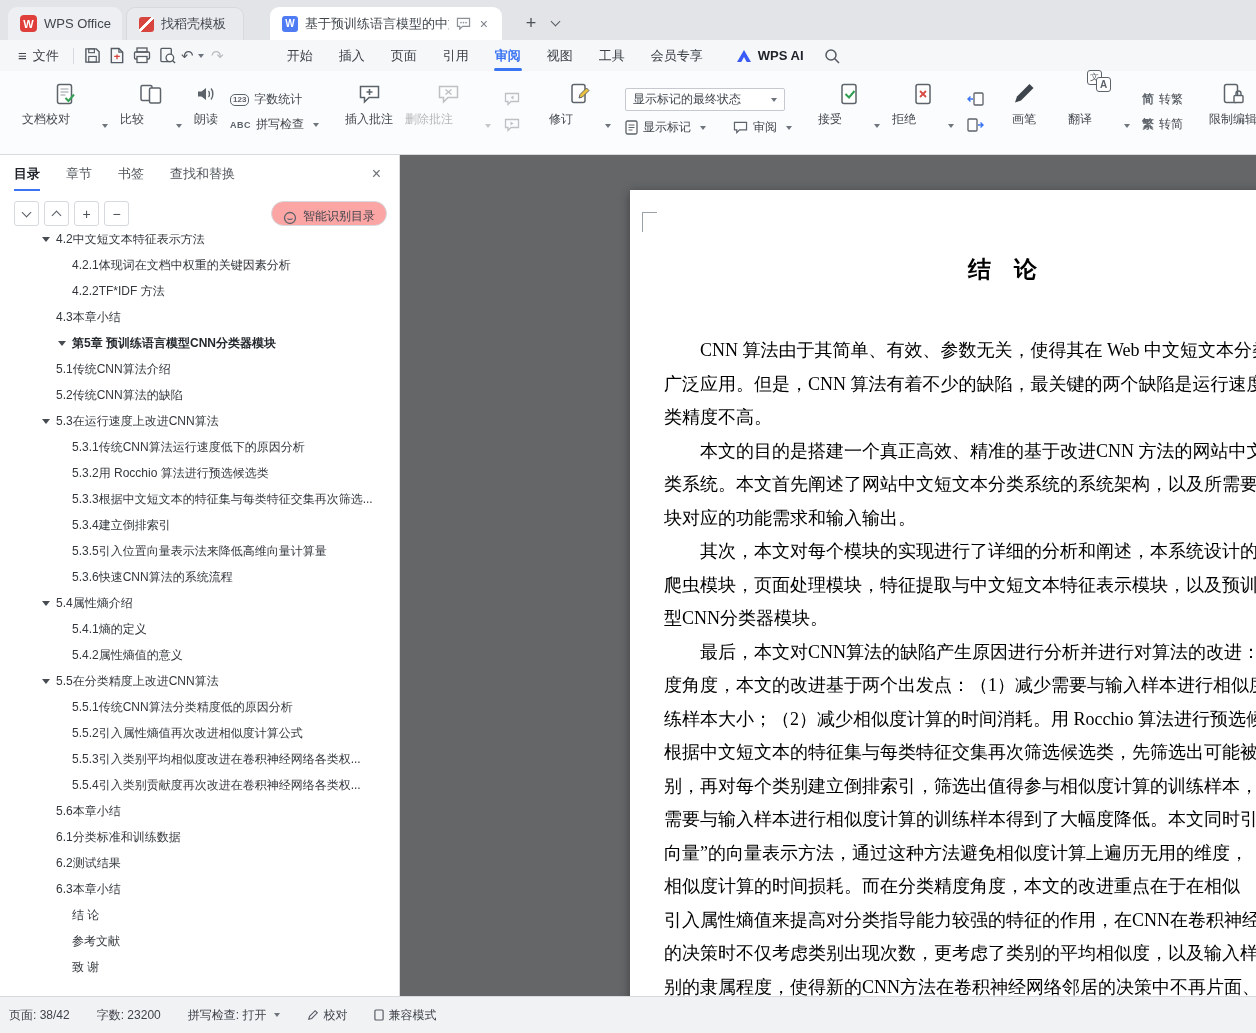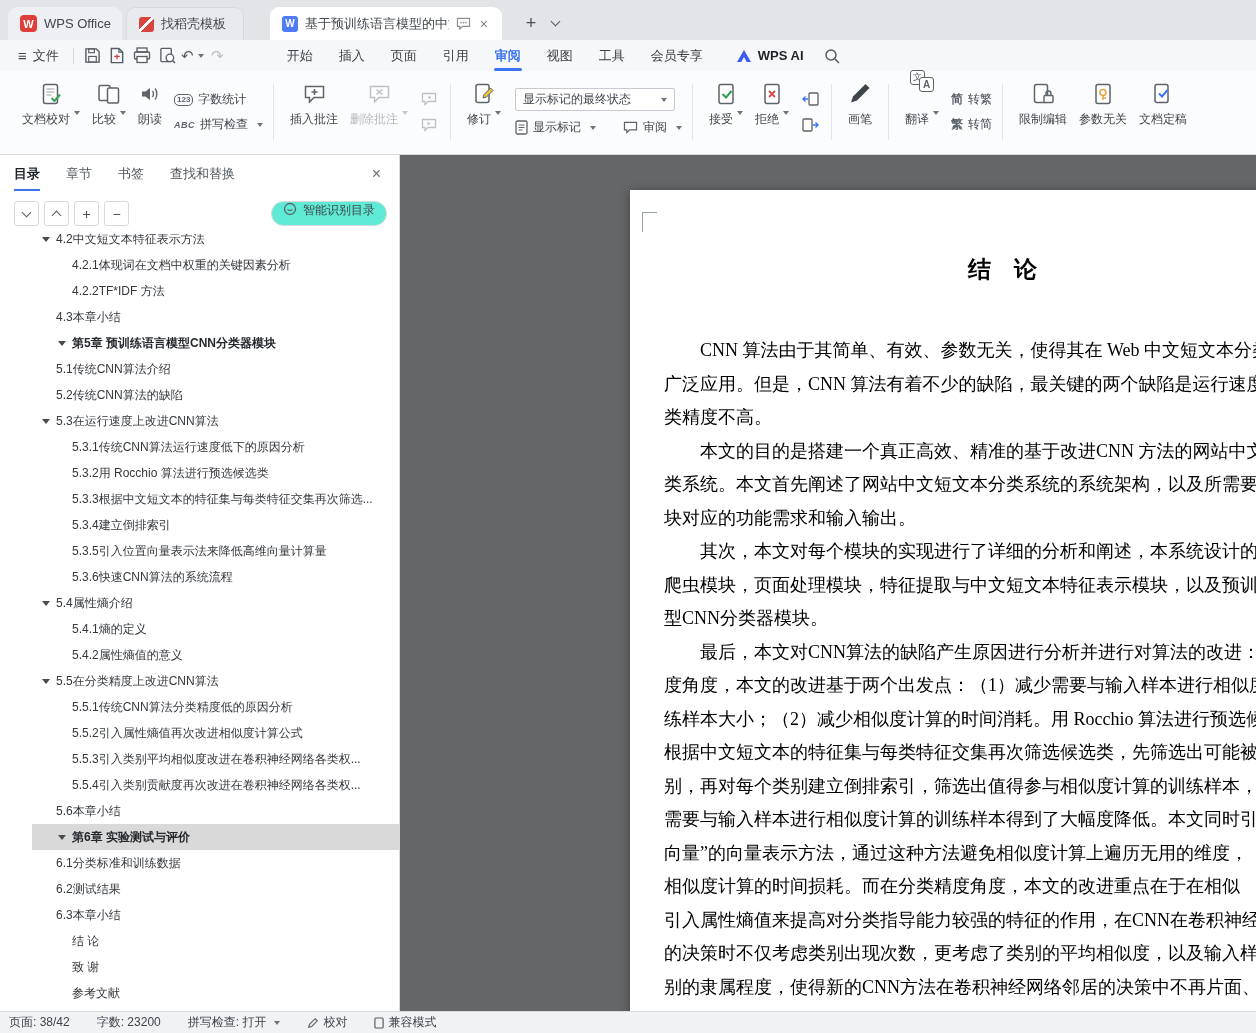--- a/index.html
+++ b/index.html
@@ -40,46 +40,46 @@
   .menu-item.active::after{content:"";position:absolute;left:12px;right:12px;bottom:0;height:3px;border-radius:2px;background:#3b74f2;}
   .wps-ai{display:flex;align-items:center;gap:6px;margin-left:20px;font-weight:bold;font-size:13px;color:#21252b;}
   .searchbtn{margin-left:20px;display:flex;align-items:center;}
 
   
   .ribbon{height:84px;flex:0 0 auto;background:#fbfcfd;border-bottom:1px solid #d8dade;display:flex;align-items:stretch;padding:3px 8px 4px 16px;}
   .rgroup{display:flex;align-items:stretch;}
   .vsep{width:1px;background:#e2e4e8;margin:10px 10px;}
   .bigbtn{display:flex;flex-direction:column;align-items:center;justify-content:flex-start;gap:4px;padding:7px 6px 4px;border-radius:4px;}
   .bigbtn .ric{height:26px;display:flex;align-items:center;justify-content:center;}
-  .rlabel{font-size:12px;color:#41464d;display:flex;align-items:flex-start;white-space:nowrap;}
+  .rlabel{font-size:12px;color:#41464d;display:flex;align-items:flex-end;white-space:nowrap;gap:28px;}
   .smallstack{display:flex;flex-direction:column;justify-content:center;gap:8px;margin-left:6px;}
   .smallbtn{display:flex;align-items:center;gap:5px;font-size:12px;color:#41464d;white-space:nowrap;}
   .count-ic{border:1.4px solid #5c636a;border-radius:5px;font-size:8px;font-weight:bold;color:#5c636a;padding:1px 2px;line-height:1;}
-  .abc-ic{font-size:9px;font-weight:bold;color:#5c636a;letter-spacing:.5px;font-style:italic;}
+  .abc-ic{font-size:9px;font-weight:bold;color:#5c636a;letter-spacing:.5px;}
   .conv-ic{font-size:12px;font-weight:bold;color:#5c636a;}
   .navstack{display:flex;flex-direction:column;justify-content:center;gap:8px;margin-left:4px;}
   .navbtn{width:22px;height:18px;display:flex;align-items:center;justify-content:center;border-radius:3px;}
   .disabled{opacity:.38;}
   .markup-col{display:flex;flex-direction:column;justify-content:center;gap:8px;margin-left:8px;}
   .combo{width:160px;height:23px;border:1px solid #c6cad0;background:#fff;border-radius:2px;display:flex;align-items:center;justify-content:space-between;padding:0 7px;font-size:12px;color:#41464d;white-space:nowrap;}
   .markup-row{display:flex;gap:27px;}
 
   
   .content{flex:1;display:flex;min-height:0;}
 
   
   .sidebar{width:400px;flex:0 0 auto;background:#fff;border-right:1px solid #d8dade;display:flex;flex-direction:column;min-height:0;}
   .side-tabs{height:38px;flex:0 0 auto;display:flex;align-items:center;padding:0 14px;gap:26px;font-size:13px;color:#50555b;}
   .side-tab{position:relative;padding:10px 0;}
   .side-tab.active{color:#1f2329;font-weight:bold;}
   .side-tab.active::after{content:"";position:absolute;left:0;right:0;bottom:2px;height:2px;background:#3b74f2;}
   .side-close{margin-left:auto;font-size:16px;color:#6a7076;padding:0 4px;}
   .side-tools{flex:0 0 auto;display:flex;align-items:center;gap:5px;padding:8px 12px 8px 14px;}
   .tool-btn{width:25px;height:25px;border:1px solid #d6d9dd;border-radius:3px;background:#fff;display:flex;align-items:center;justify-content:center;color:#4c5158;font-size:14px;}
-  .smart-pill{margin-left:auto;height:25px;border:1px solid #d6d9dd;border-radius:13px;display:flex;align-items:flex-start;gap:6px;padding:0 11px;font-size:12px;color:#41464d;background:#5eead4;white-space:nowrap;}
+  .smart-pill{margin-left:auto;height:25px;border:1px solid #d6d9dd;border-radius:13px;display:flex;align-items:flex-end;gap:6px;padding:0 11px;font-size:12px;color:#41464d;background:#fca5a5;white-space:nowrap;}
   .toc{flex:1;overflow:hidden;}
   .toc-inner{margin-top:-8px;}
   .toc-item{height:26px;display:flex;align-items:center;font-size:12px;color:#33373c;position:relative;white-space:nowrap;overflow:hidden;}
   .toc-item.lvl1{padding-left:40px;margin-left:32px;}
   .toc-item.lvl2{padding-left:56px;}
   .toc-item.lvl3{padding-left:72px;}
   .toc-item.bold{font-weight:bold;color:#24282d;}
   .toc-item.selected{background:#d9d9d9;}
   .tri{position:absolute;width:0;height:0;border-left:4px solid transparent;border-right:4px solid transparent;border-top:5px solid #474c52;top:11px;}
   .lvl1 .tri{left:26px;}
@@ -88,21 +88,21 @@
   
   .docarea{flex:1;position:relative;overflow:hidden;background:#656668;min-width:0;}
   .page{position:absolute;left:230px;top:35px;width:745px;height:1400px;background:#fff;box-shadow:0 2px 10px rgba(0,0,0,.38);}
   .corner{position:absolute;left:12px;top:22px;width:15px;height:20px;border-left:1.5px solid #98a0a8;border-top:1.5px solid #98a0a8;}
   .doc-title{margin-top:64px;text-align:center;font-family:"Liberation Serif","DejaVu Serif",serif;font-size:23px;font-weight:bold;color:#000;}
   .doc-lines{margin:49px 0 0 34px;font-family:"Liberation Serif","DejaVu Serif",serif;font-size:18px;color:#000;}
   .doc-line{height:33.5px;line-height:33.5px;white-space:nowrap;}
   .doc-line.indent{padding-left:36px;}
 
   
-  .statusbar{height:22px;flex:0 0 auto;background:#f1f2f4;border-top:1px solid #d7dade;display:flex;align-items:center;padding:0 9px;gap:27px;font-size:12px;color:#3e434a;white-space:nowrap;}
+  .statusbar{height:37px;flex:0 0 auto;background:#f1f2f4;border-top:1px solid #d7dade;display:flex;align-items:center;padding:0 9px;gap:27px;font-size:12px;color:#3e434a;white-space:nowrap;}
   .sb-item{display:flex;align-items:center;gap:4px;}
   svg{display:block;}
 </style>
 </head>
 <body>
 
 <div class="app">
 
   <div class="titlebar">
     <div class="tab t1">
@@ -560,41 +560,37 @@
             </div>
             <div class="toc-item lvl3">
               <span class="toc-text">5.5.3引入类别平均相似度改进在卷积神经网络各类权...</span>
             </div>
             <div class="toc-item lvl3">
               <span class="toc-text">5.5.4引入类别贡献度再次改进在卷积神经网络各类权...</span>
             </div>
             <div class="toc-item lvl2">
               <span class="toc-text">5.6本章小结</span>
             </div>
-            <div class="toc-item lvl1 selected bold">
-              <span class="tri"></span>
-              <span class="toc-text">第6章 实验测试与评价</span>
-            </div>
             <div class="toc-item lvl2">
               <span class="toc-text">6.1分类标准和训练数据</span>
             </div>
             <div class="toc-item lvl2">
               <span class="toc-text">6.2测试结果</span>
             </div>
             <div class="toc-item lvl2">
               <span class="toc-text">6.3本章小结</span>
             </div>
             <div class="toc-item lvl1">
               <span class="toc-text">结 论</span>
             </div>
             <div class="toc-item lvl1">
+              <span class="toc-text">参考文献</span>
+            </div>
+            <div class="toc-item lvl1">
               <span class="toc-text">致 谢</span>
-            </div>
-            <div class="toc-item lvl1">
-              <span class="toc-text">参考文献</span>
             </div>
           </div>
       </div>
     </div>
 
     <div class="docarea">
       <div class="page">
         <div class="corner"></div>
         <div class="doc-title">结　论</div>
         <div class="doc-lines" id="doc-lines">

